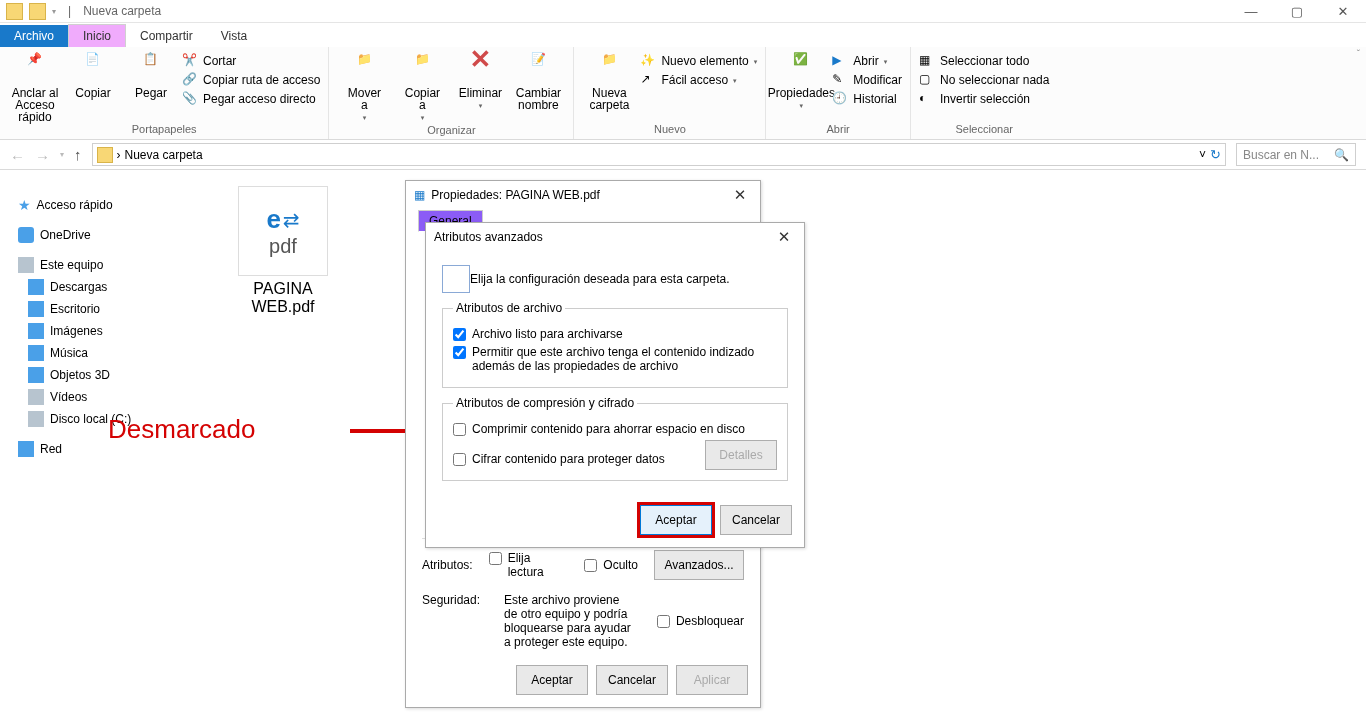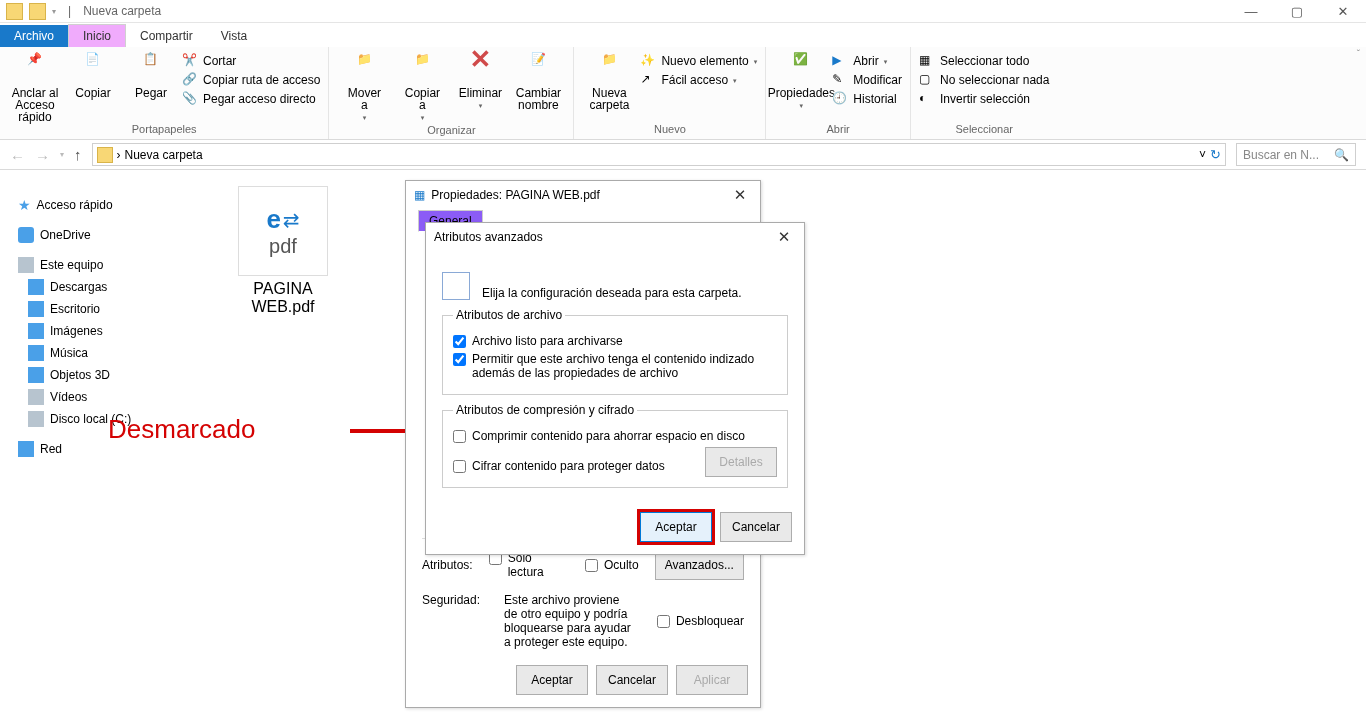--- a/index.html
+++ b/index.html
@@ -337,21 +337,21 @@
         <div class="dlg-tab act">General</div>
         <div class="dlg-tab" style="width:220px"></div>
       </div>
       <div class="dlg-body">
         <div style="height:290px"></div>
         <div style="border-top:1px solid #ddd;margin:6px 0 0"></div>
         <div style="display:flex;align-items:center;gap:16px;margin-top:8px">
           <span>Atributos:</span>
           <label class="cb">
               <input type="checkbox" style="">
-              <span>Solo lectura</span>
+              <span>Elija lectura</span>
             </label>
           <label class="cb">
               <input type="checkbox" style="">
               <span>Oculto</span>
             </label>
           <div class="btn" style="margin-left:auto">Avanzados...</div>
         </div>
         <div style="display:flex;gap:24px;margin-top:10px">
           <span>Seguridad:</span>
           <span style="width:170px">Este archivo proviene de otro equipo y podría bloquearse para ayudar a proteger este equipo.</span>
@@ -367,21 +367,21 @@
         <div class="btn disabled">Aplicar</div>
       </div>
     </div>
 
     <div class="dialog" style="left:225px; top:52px; width:380px;">
       <div class="dlg-title" style="border-bottom:none">
         <span>Atributos avanzados</span>
         <span class="x">✕</span>
       </div>
       <div class="dlg-body">
-        <div style="display:flex;align-items:flex-end;gap:12px;margin:11px 0 6px">
+        <div style="display:flex;align-items:center;margin:4px 0 6px">
           <span style="width:28px;height:28px;border:1px solid #8aa9d6;display:inline-block"></span>
           <span>Elija la configuración deseada para esta carpeta.</span>
         </div>
         <fieldset class="fieldset">
           <legend>Atributos de archivo</legend>
           <label class="cb">
               <input type="checkbox" checked="" style="">
               <span>Archivo listo para archivarse</span>
             </label>
           <label class="cb">

